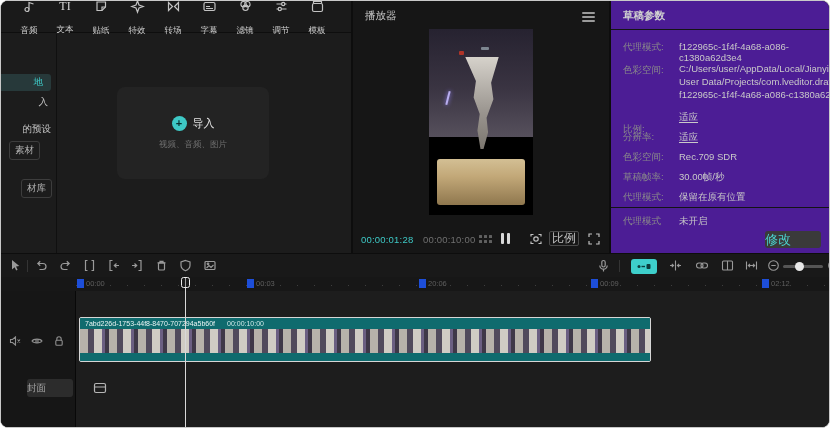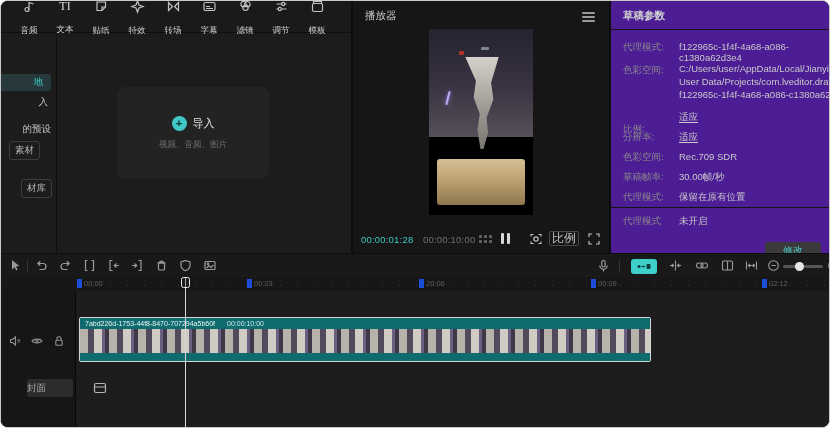--- a/index.html
+++ b/index.html
@@ -68,35 +68,35 @@
   .ctrl-right-ico{top:7px;}
 
   
   .pp-title{left:12px;top:8px;font-size:10.5px;color:#d0d0d0;font-weight:bold;}
   .pp-div{left:0;width:220px;height:1px;background:#141414;}
   .pp-label{left:12px;font-size:9.5px;color:#8a8a8a;}
   .pp-value{left:68px;font-size:9.5px;color:#c9c9c9;}
   .pp-link{text-decoration:underline;text-underline-offset:2px;}
   .pp-lines div{line-height:13px;}
   .modify-btn{right:10px;top:230px;width:56px;height:17px;background:#3a3a3a;border-radius:3px;
-    display:flex;align-items:center;justify-content:center;font-size:10px;color:#4ad1cd;margin-top:11px;}
+    display:flex;align-items:center;justify-content:flex-start;font-size:13px;color:#4ad1cd;}
 
   
   .tl-toolbar{left:0;top:252px;width:830px;height:24px;background:#191919;border-top:1px solid #0d0d0d;}
   .tl-ico{top:5px;color:#9a9a9a;}
   .tl-divider{top:6px;width:1px;height:12px;background:#343434;}
   .magnet-btn{left:630px;top:4.5px;width:26px;height:15px;background:#3ecfcb;border-radius:3px;
     display:flex;align-items:center;justify-content:center;}
   .zoom-slider{left:782px;top:11px;width:40px;height:3px;background:#555;border-radius:2px;}
   .zoom-handle{left:794px;top:7.5px;width:9px;height:9px;border-radius:50%;background:#e8e8e8;}
   .zoomin-partial{left:826px;top:5px;color:#9a9a9a;}
 
   
   .ruler{left:0;top:276px;width:830px;height:14px;background:#171717;}
-  .ruler-label{top:2px;font-size:7.5px;color:#5f5f5f;border-left:5px solid #1d4ed8;padding-left:2px;line-height:9px;}
+  .ruler-label{top:2px;font-size:7.5px;color:#5f5f5f;border-left:7px solid #1d4ed8;padding-left:2px;line-height:9px;}
   .ruler-dots{left:75px;top:8px;width:755px;height:1px;
     background:repeating-linear-gradient(90deg,#3e3e3e 0 1px,transparent 1px 17px);}
 
   
   .track-area{left:0;top:290px;width:830px;height:138px;background:#1d1d1d;}
   .track-headcol{left:0;top:0;width:75px;height:138px;background:#161616;border-right:1px solid #080808;}
   .thc-ico{top:44px;color:#8f8f8f;}
   .cover-btn{left:26px;top:88px;width:46px;height:18px;background:#2c2c2c;border-radius:3px;
     display:flex;align-items:center;font-size:9.5px;color:#ababab;}
   .coverframe-ico{left:92px;top:91px;color:#b5b5b5;}

